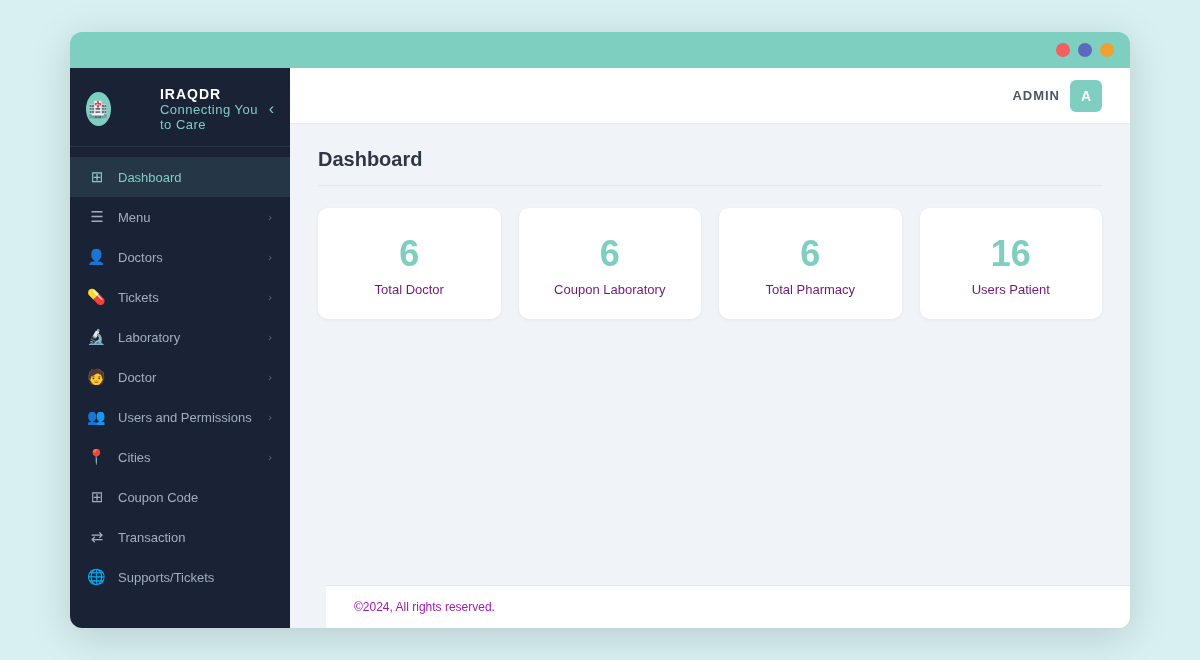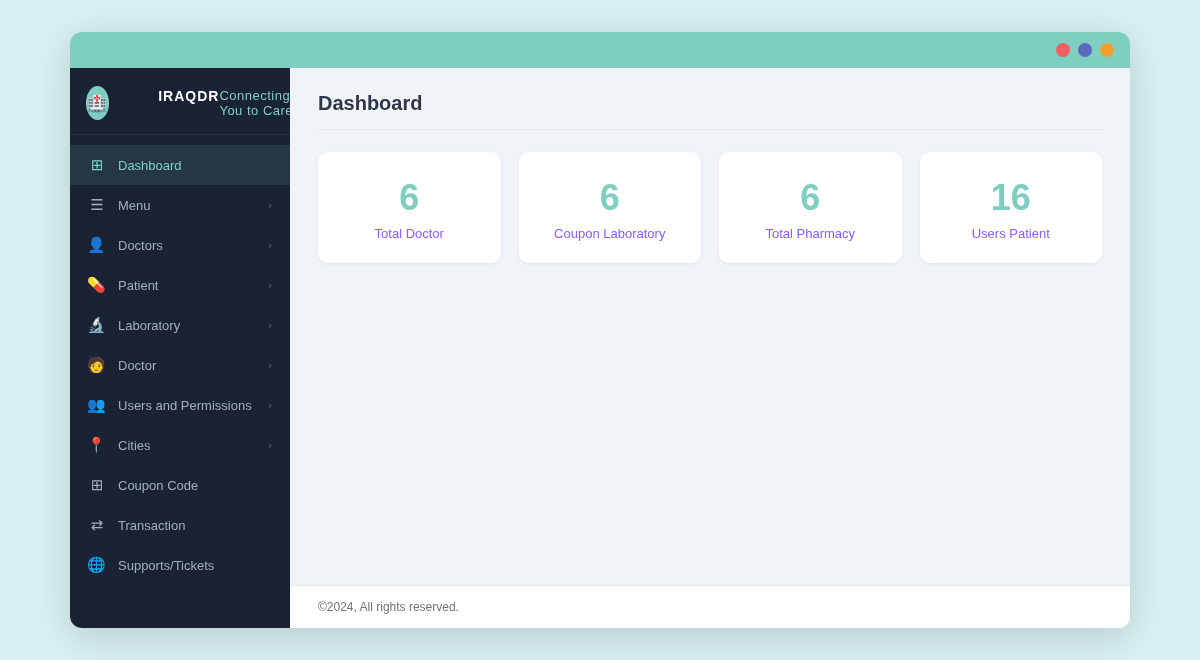--- a/index.html
+++ b/index.html
@@ -61,21 +61,21 @@
       gap: 10px;
     }
     .logo-icon {
       width: 34px; height: 34px;
       background: #7ecfc0;
       border-radius: 50%;
       display: flex; align-items: center; justify-content: center;
       font-size: 16px;
     }
     .logo-text {
-      display: flex; flex-direction: row; margin-left: 39px;
+      display: flex; flex-direction: column; margin-left: 39px;
     }
     .logo-title {
       color: #fff;
       font-size: 14px;
       font-weight: 700;
       letter-spacing: 1px;
     }
     .logo-sub {
       color: #7ecfc0;
       font-size: 13px;
@@ -184,31 +184,32 @@
     }
     .stat-number {
       font-size: 36px;
       font-weight: 700;
       color: #7ecfc0;
       line-height: 1;
       margin-bottom: 10px;
     }
     .stat-label {
       font-size: 13px;
-      color: #8b5cf6;
+      color: #701a75;
       text-align: center;
     }
 
     .footer {
       background: #fff;
       border-top: 1px solid #e2e8f0;
       padding: 14px 28px;
       font-size: 12px;
-      color: #737373;
+      color: #a21caf;
       flex-shrink: 0;
+      margin-left: 36px;
     }
   </style>
 </head>
 <body>
 
 <div class="browser-window">
 
   <div class="browser-titlebar">
     <div class="browser-dot dot-red"></div>
     <div class="browser-dot dot-blue"></div>
@@ -250,21 +251,21 @@
           <div class="nav-item-left">
             <span class="nav-icon">👤</span>
             <span>Doctors</span>
           </div>
           <span class="nav-chevron">›</span>
         </div>
 
         <div class="nav-item">
           <div class="nav-item-left">
             <span class="nav-icon">💊</span>
-            <span>Patient</span>
+            <span>Tickets</span>
           </div>
           <span class="nav-chevron">›</span>
         </div>
 
         <div class="nav-item">
           <div class="nav-item-left">
             <span class="nav-icon">🔬</span>
             <span>Laboratory</span>
           </div>
           <span class="nav-chevron">›</span>
@@ -312,20 +313,26 @@
           <div class="nav-item-left">
             <span class="nav-icon">🌐</span>
             <span>Supports/Tickets</span>
           </div>
         </div>
       </nav>
     </aside>
 
     <div class="main-content">
 
+      <header class="top-bar">
+        <div class="top-bar-user">
+          <span class="user-label">ADMIN</span>
+          <div class="user-avatar">A</div>
+        </div>
+      </header>
 
       <div class="page-body">
         <div class="page-title">Dashboard</div>
 
         <div class="stats-grid">
 
           <div class="stat-card">
             <div class="stat-number">6</div>
             <div class="stat-label">Total Doctor</div>
           </div>

